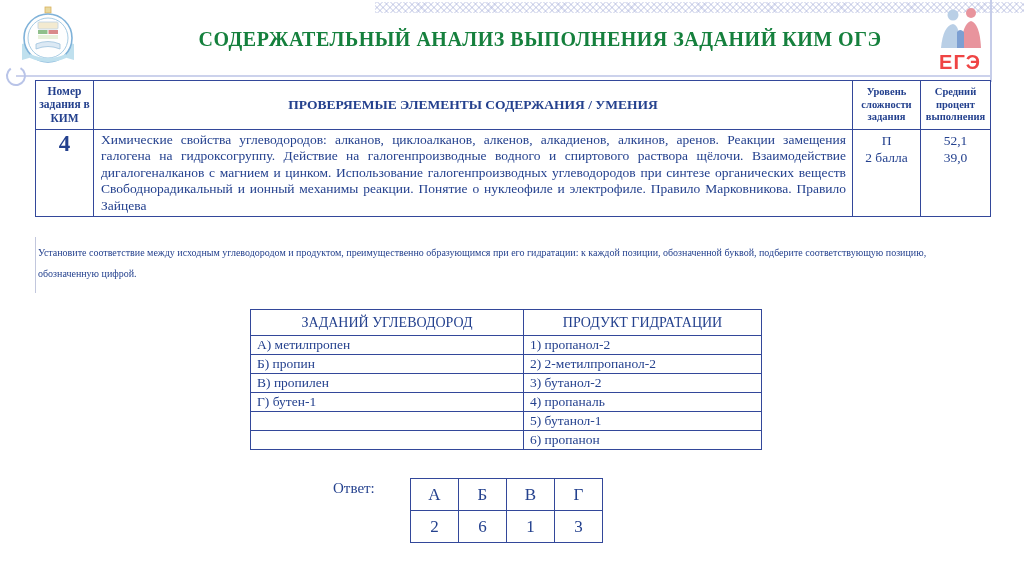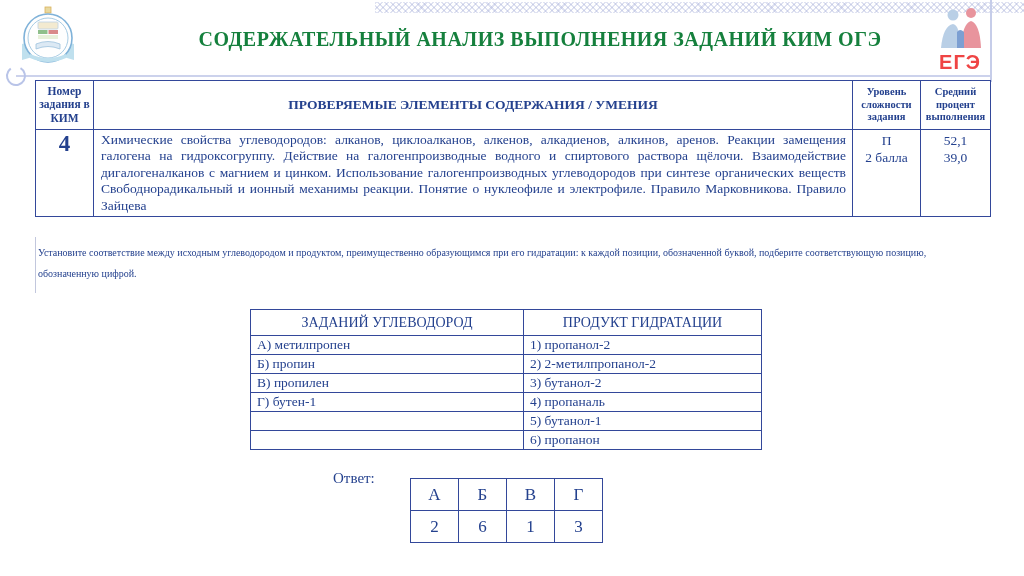--- a/index.html
+++ b/index.html
@@ -68,21 +68,21 @@
   }
   
   .matching{position:absolute;left:250px;top:309px;width:511px;}
   .matching th,.matching td{
     border:1.4px solid #33489a;
     font-weight:normal;overflow:hidden;white-space:nowrap;
   }
   .matching th{font-size:14px;text-align:center;height:23px;vertical-align:middle;}
   .matching td{font-size:13.5px;text-align:left;height:18px;padding:0 20px 0 6px;vertical-align:middle;}
   
-  .answer-label{position:absolute;left:333px;top:470px;font-size:15px;}
+  .answer-label{position:absolute;left:333px;top:480px;font-size:15px;}
   .answer{position:absolute;left:410px;top:478px;width:180px;}
   .answer td{
     border:1.4px solid #33489a;width:45px;height:29px;
     text-align:center;vertical-align:middle;font-size:17px;
   }
 </style>
 </head>
 <body>
 
 <div class="slide">

